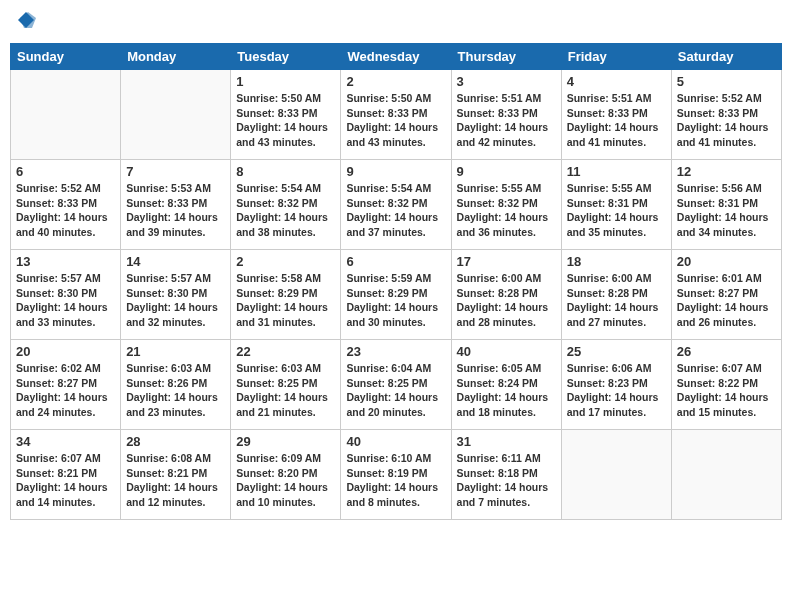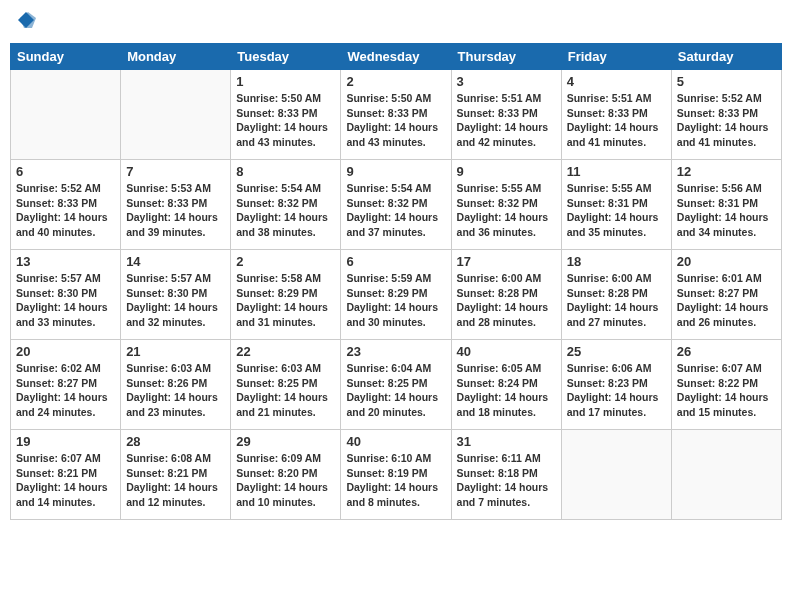--- a/index.html
+++ b/index.html
@@ -231,21 +231,21 @@
           <span class="day-number">25</span>
           <div class="day-info">Sunrise: 6:06 AM<br>Sunset: 8:23 PM<br>Daylight: 14 hours and 17 minutes.</div>
         </td>
         <td>
           <span class="day-number">26</span>
           <div class="day-info">Sunrise: 6:07 AM<br>Sunset: 8:22 PM<br>Daylight: 14 hours and 15 minutes.</div>
         </td>
       </tr>
       <tr>
         <td>
-          <span class="day-number">19</span>
+          <span class="day-number">34</span>
           <div class="day-info">Sunrise: 6:07 AM<br>Sunset: 8:21 PM<br>Daylight: 14 hours and 14 minutes.</div>
         </td>
         <td>
           <span class="day-number">28</span>
           <div class="day-info">Sunrise: 6:08 AM<br>Sunset: 8:21 PM<br>Daylight: 14 hours and 12 minutes.</div>
         </td>
         <td>
           <span class="day-number">29</span>
           <div class="day-info">Sunrise: 6:09 AM<br>Sunset: 8:20 PM<br>Daylight: 14 hours and 10 minutes.</div>
         </td>

